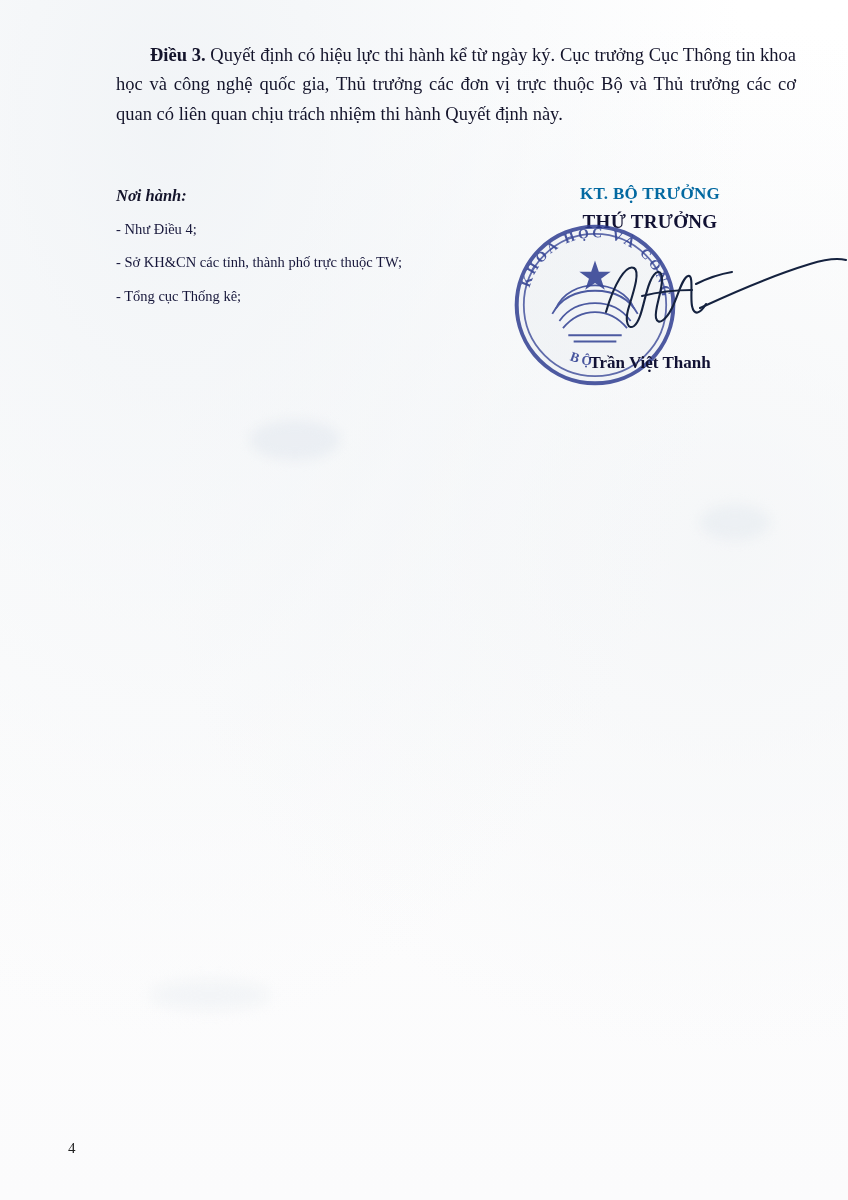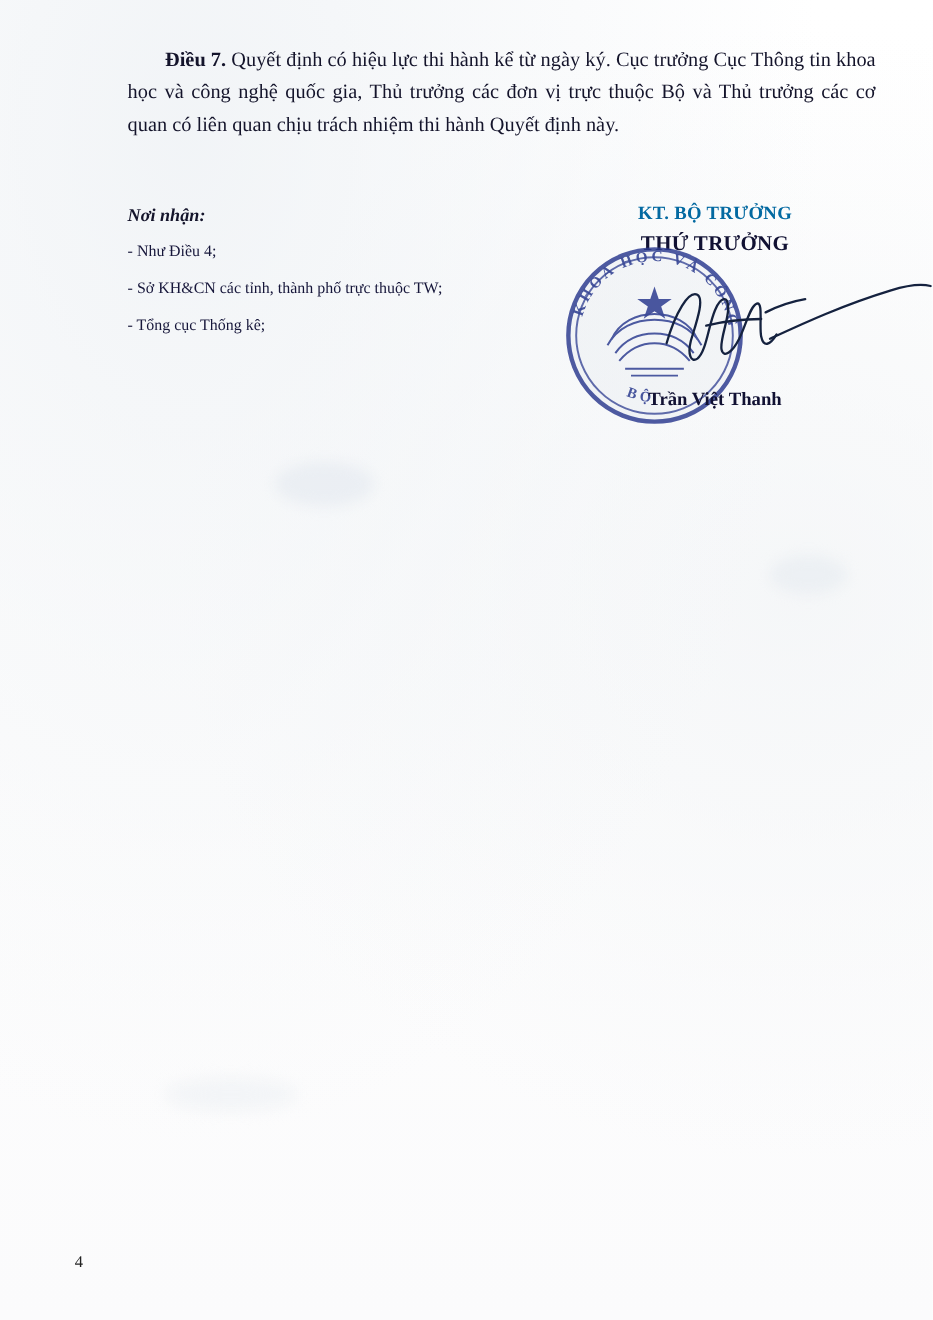--- a/index.html
+++ b/index.html
@@ -140,26 +140,26 @@
 </head>
 <body>
 
 <div id="page">
 
   <div class="blotch b1"></div>
   <div class="blotch b2"></div>
   <div class="blotch b3"></div>
 
   <p class="article">
-    <span class="indent"></span><b>Điều 7.</b>
+    <span class="indent"></span><b>Điều 3.</b>
     <span>Quyết định có hiệu lực thi hành kể từ ngày ký. Cục trưởng Cục Thông tin khoa học và công nghệ quốc gia, Thủ trưởng các đơn vị trực thuộc Bộ và Thủ trưởng các cơ quan có liên quan chịu trách nhiệm thi hành Quyết định này.</span>
   </p>
 
   <div class="recipients">
-    <div class="recipients-title">Nơi nhận:</div>
+    <div class="recipients-title">Nơi hành:</div>
     <ul class="recipients-list">
       <li>- Như Điều 4;</li>
       <li>- Sở KH&amp;CN các tỉnh, thành phố trực thuộc TW;</li>
       <li>- Tổng cục Thống kê;</li>
     </ul>
   </div>
 
   <div class="signature">
     <div class="sig-line1">KT. BỘ TRƯỞNG</div>
     <div class="sig-line2">THỨ TRƯỞNG</div>

